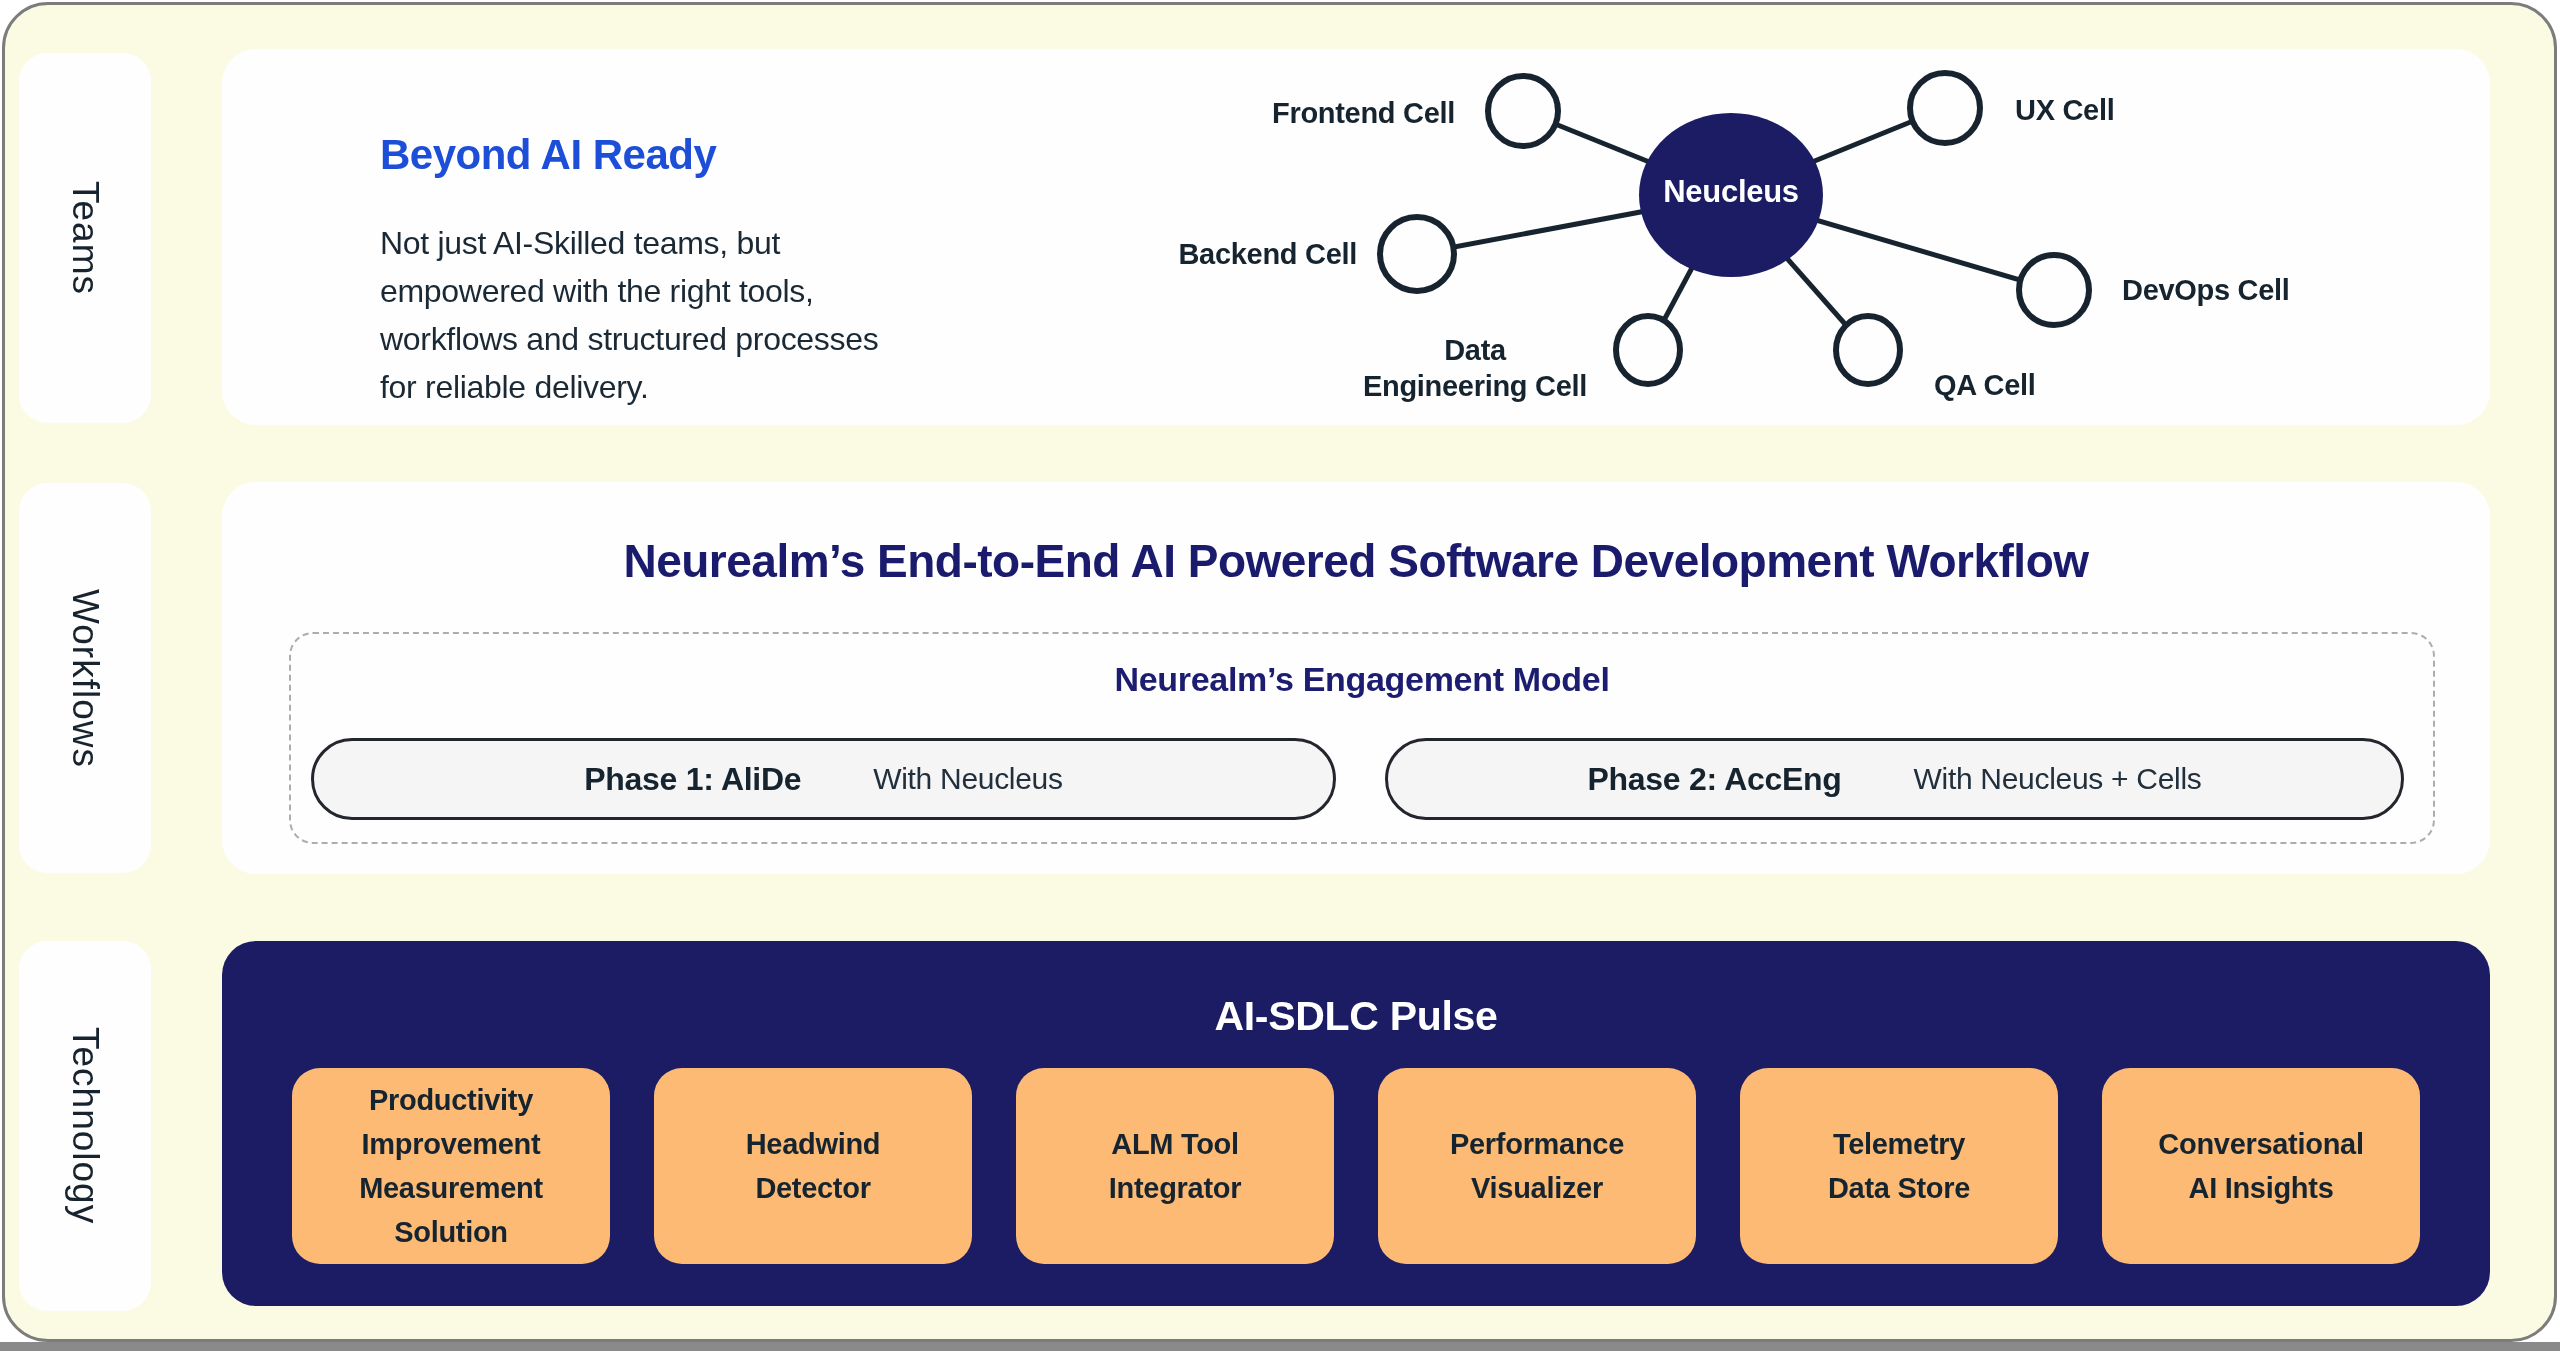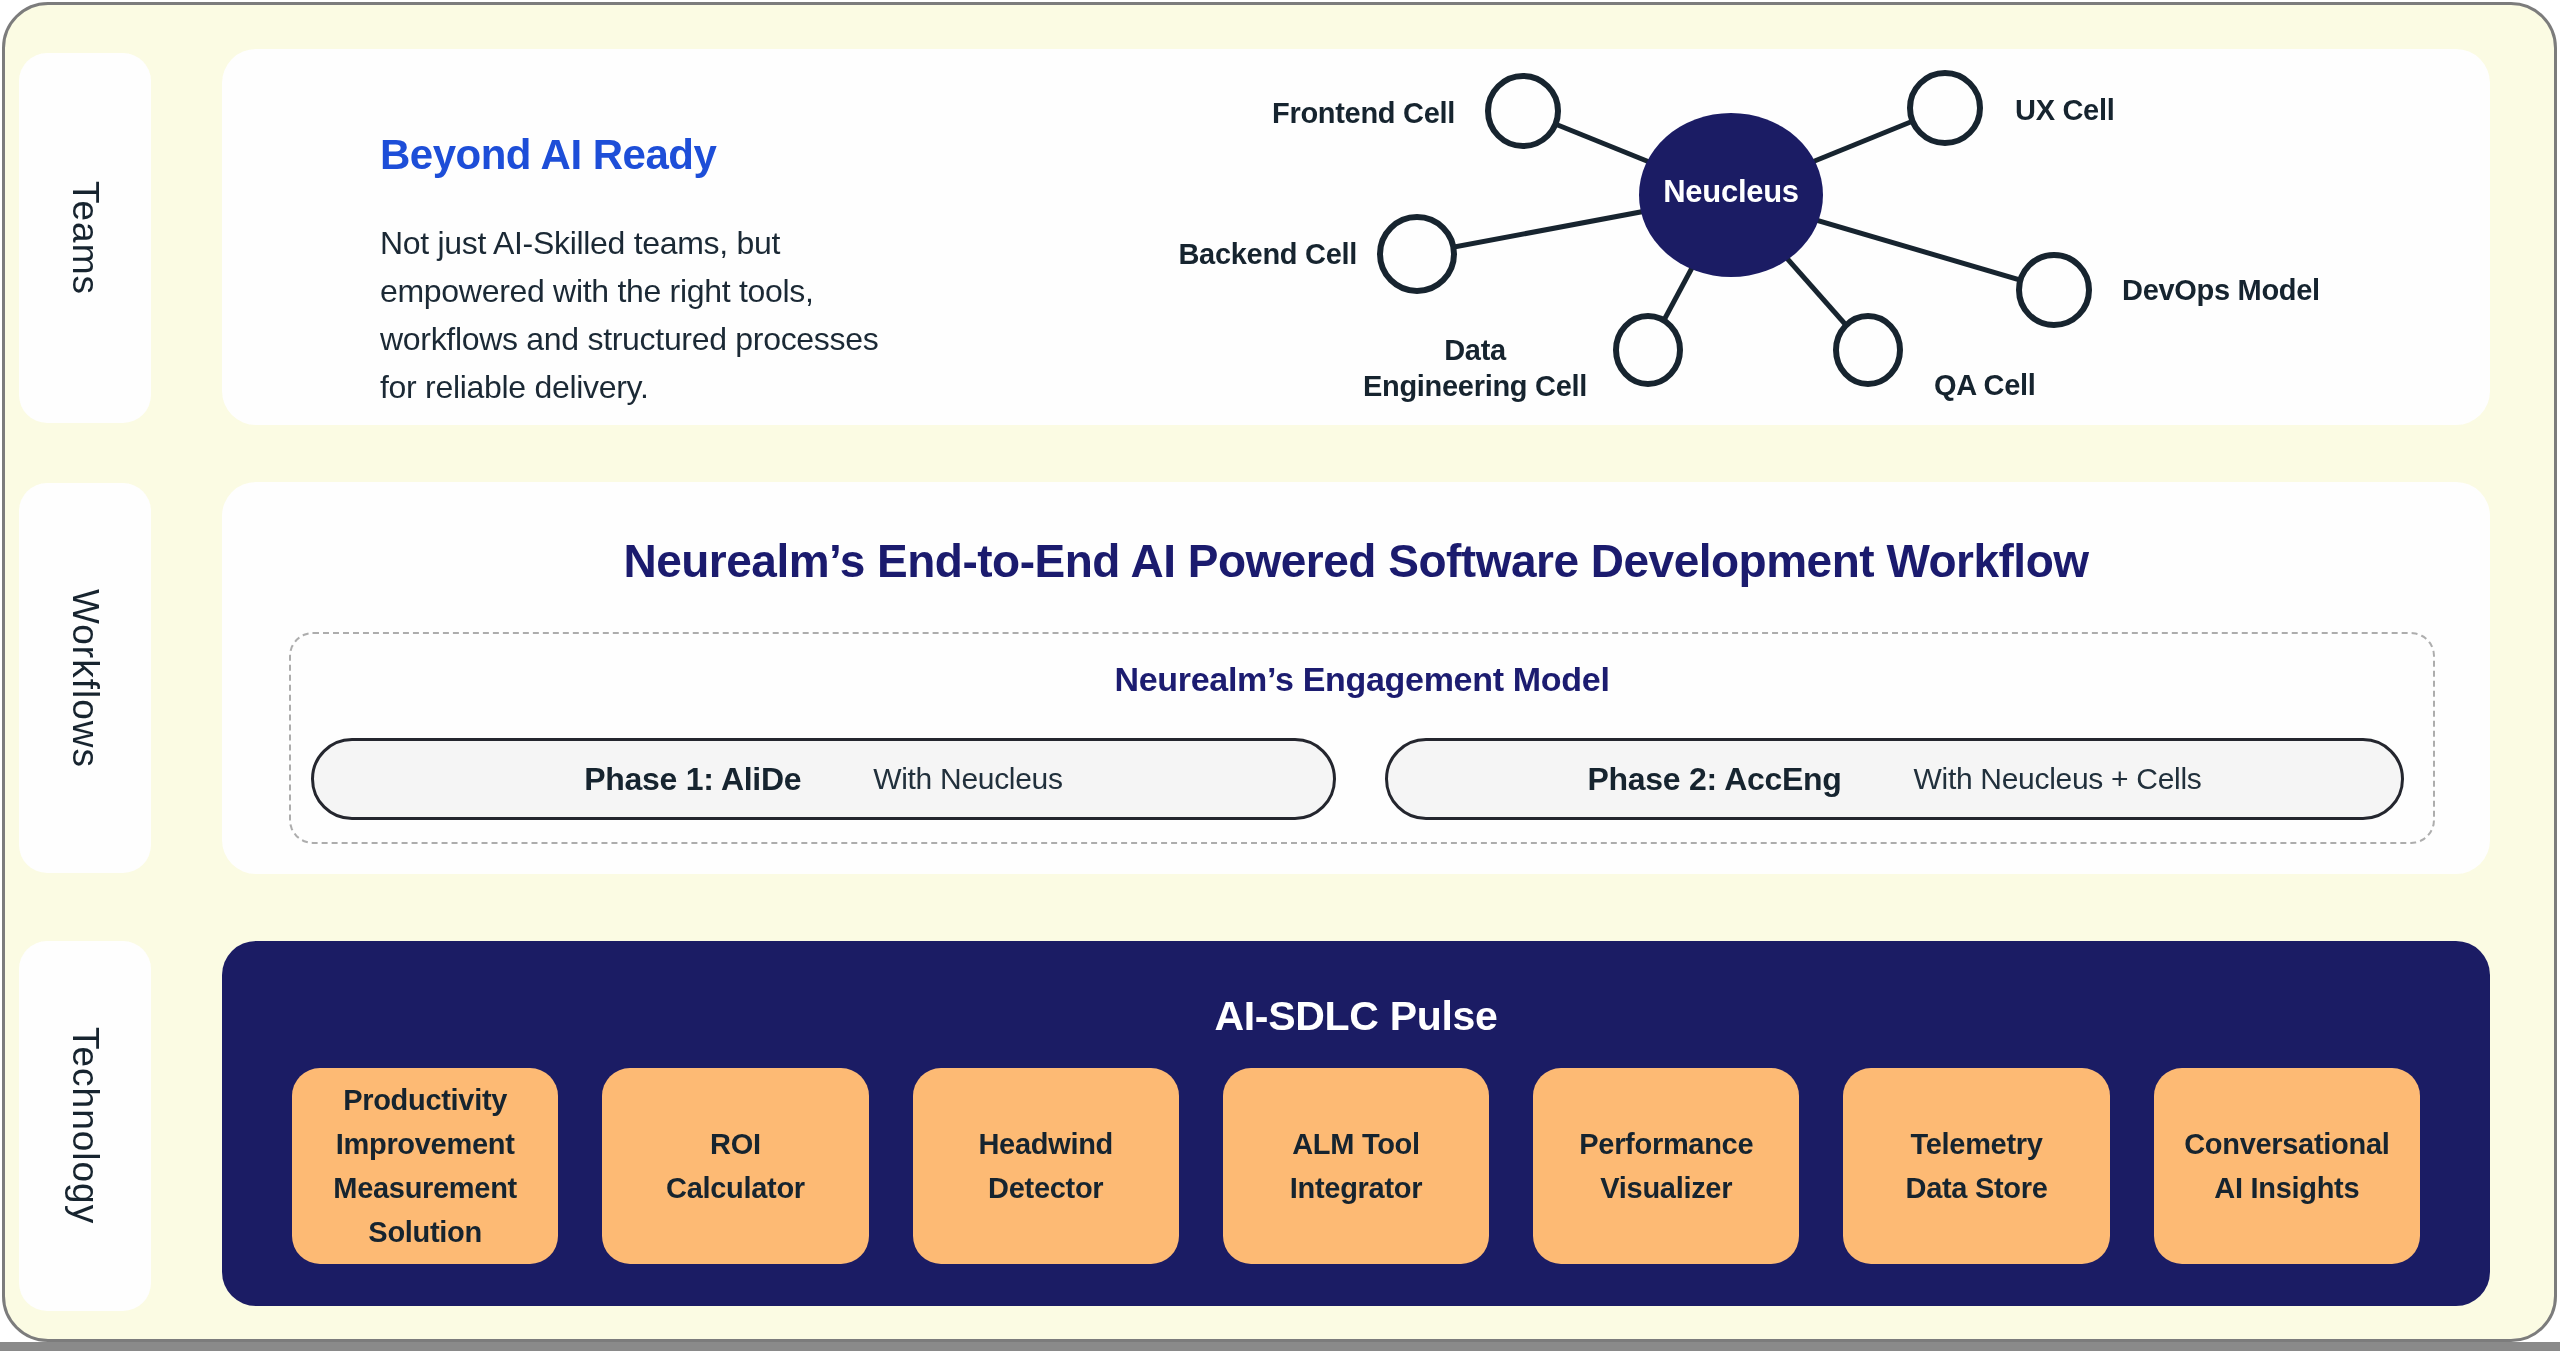--- a/index.html
+++ b/index.html
@@ -154,21 +154,21 @@
         <ellipse cx="1426" cy="301" rx="32" ry="34"></ellipse>
         <ellipse cx="1646" cy="301" rx="32" ry="34"></ellipse>
       </g>
       <ellipse cx="1509" cy="146" rx="92" ry="82" fill="#1B1C64"></ellipse>
     </svg>
 
     <div class="hub-label">Neucleus</div>
     <div class="net-label frontend">Frontend Cell</div>
     <div class="net-label ux">UX Cell</div>
     <div class="net-label backend">Backend Cell</div>
-    <div class="net-label devops">DevOps Model</div>
+    <div class="net-label devops">DevOps Cell</div>
     <div class="net-label dataeng">Data
 Engineering Cell</div>
     <div class="net-label qa">QA Cell</div>
   </div>
 
   <div class="panel middle">
     <div class="workflow-title">Neurealm’s End-to-End AI Powered Software Development Workflow</div>
     <div class="engagement-box">
       <div class="engagement-title">Neurealm’s Engagement Model</div>
       <div class="phase-pill p1">
@@ -185,24 +185,20 @@
   <div class="panel bottom">
     <div class="pulse-title">AI-SDLC Pulse</div>
     <div class="pulse-cards">
       <div class="pulse-card">
         <div class="pulse-card-label">Productivity
 Improvement
 Measurement
 Solution</div>
       </div>
       <div class="pulse-card">
-        <div class="pulse-card-label">ROI
-Calculator</div>
-      </div>
-      <div class="pulse-card">
         <div class="pulse-card-label">Headwind
 Detector</div>
       </div>
       <div class="pulse-card">
         <div class="pulse-card-label">ALM Tool
 Integrator</div>
       </div>
       <div class="pulse-card">
         <div class="pulse-card-label">Performance
 Visualizer</div>

